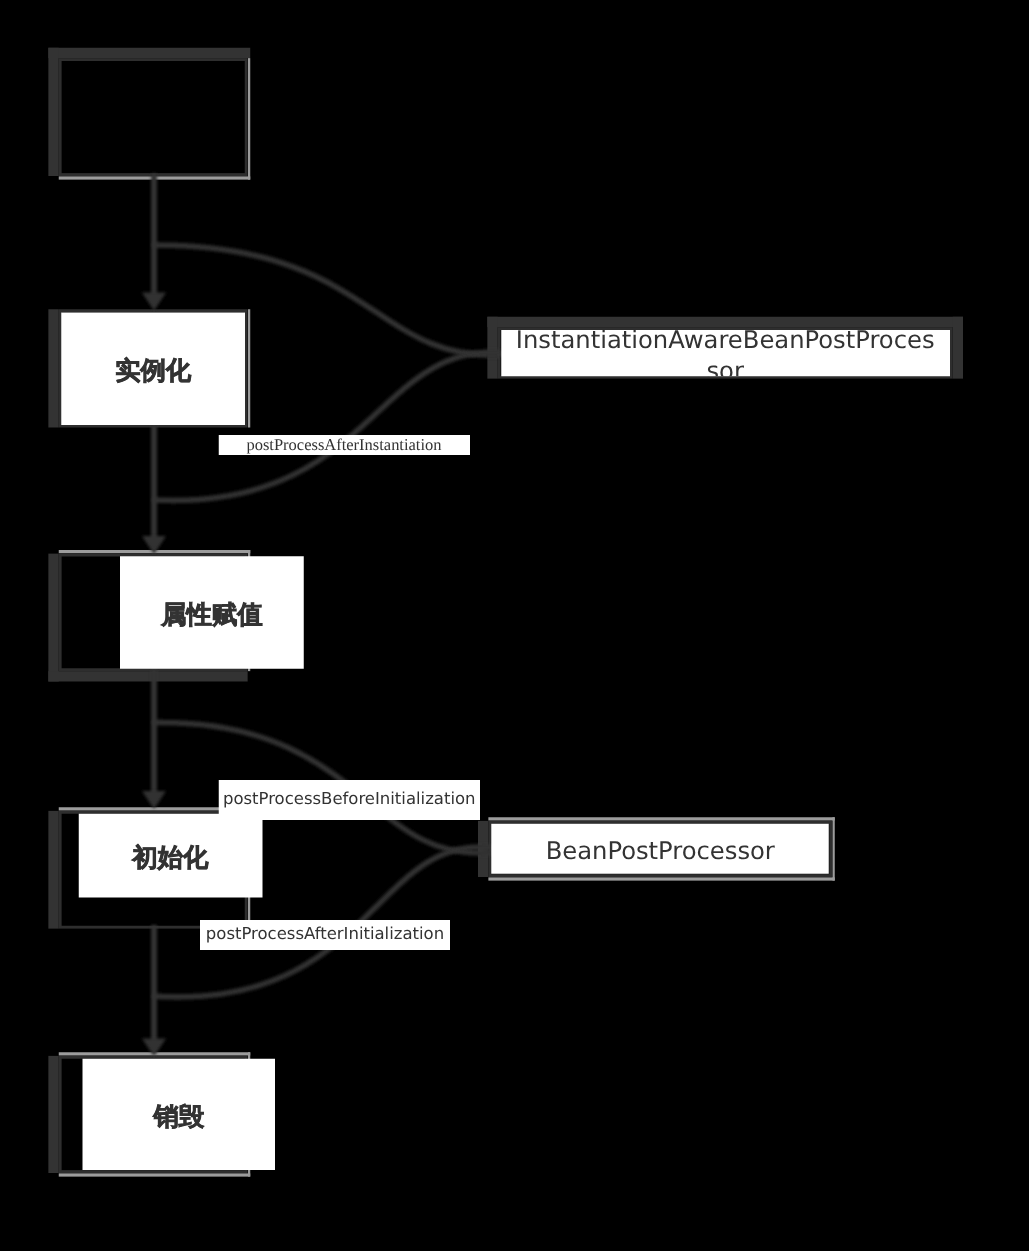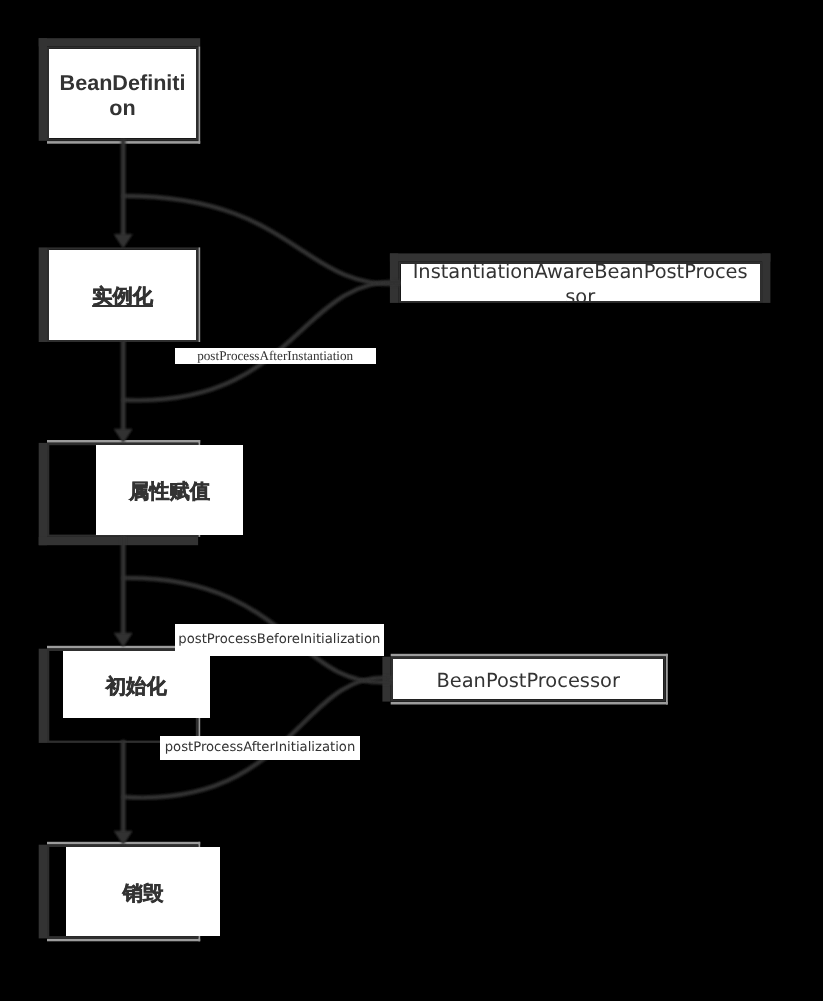--- a/index.html
+++ b/index.html
@@ -73,24 +73,21 @@
       <line x1="123.2" y1="139" x2="123.2" y2="237" stroke="#333333" stroke-width="4.8" filter="url(#soft)"></line>
       <path d="M113.60000000000001,234 L123.2,248.5 L132.8,234 Z" fill="#333333" filter="url(#soft)"></path>
       <line x1="123.2" y1="340" x2="123.2" y2="431.8" stroke="#333333" stroke-width="4.8" filter="url(#soft)"></line>
       <path d="M113.60000000000001,428.8 L123.2,443.3 L132.8,428.8 Z" fill="#333333" filter="url(#soft)"></path>
       <line x1="123.2" y1="536" x2="123.2" y2="635.7" stroke="#333333" stroke-width="4.8" filter="url(#soft)"></line>
       <path d="M113.60000000000001,632.7 L123.2,647.2 L132.8,632.7 Z" fill="#333333" filter="url(#soft)"></path>
       <line x1="123.2" y1="740" x2="123.2" y2="833.7" stroke="#333333" stroke-width="4.8" filter="url(#soft)"></line>
       <path d="M113.60000000000001,830.7 L123.2,845.2 L132.8,830.7 Z" fill="#333333" filter="url(#soft)"></path>
     </svg>
 
-  <div class="node life" style="left: 49.3px; top: 48.8px; width: 146.5px; height: 89.7px;">
-    <span class="cap">BeanDefinition</span>
-  </div>
-  <div class="node life cjk" style="left: 49.3px; top: 249.7px; width: 146.5px; height: 90px; text-decoration: underline;">
+  <div class="node life cjk" style="left: 49.3px; top: 249.7px; width: 146.5px; height: 90px;">
     <span class="cap">实例化</span>
   </div>
   <div class="node life cjk" style="left: 49.3px; top: 445.2px; width: 146.5px; height: 89.4px; margin-left: 47px;">
     <span class="cap">属性赋值</span>
   </div>
   <div class="node life cjk" style="left: 63px; top: 651px; width: 146.5px; height: 67px; justify-content: flex-end;">
     <span class="cap">初始化</span>
   </div>
   <div class="node life cjk" style="left: 66px; top: 847px; width: 154px; height: 89.1px;">
     <span class="cap">销毁</span>

